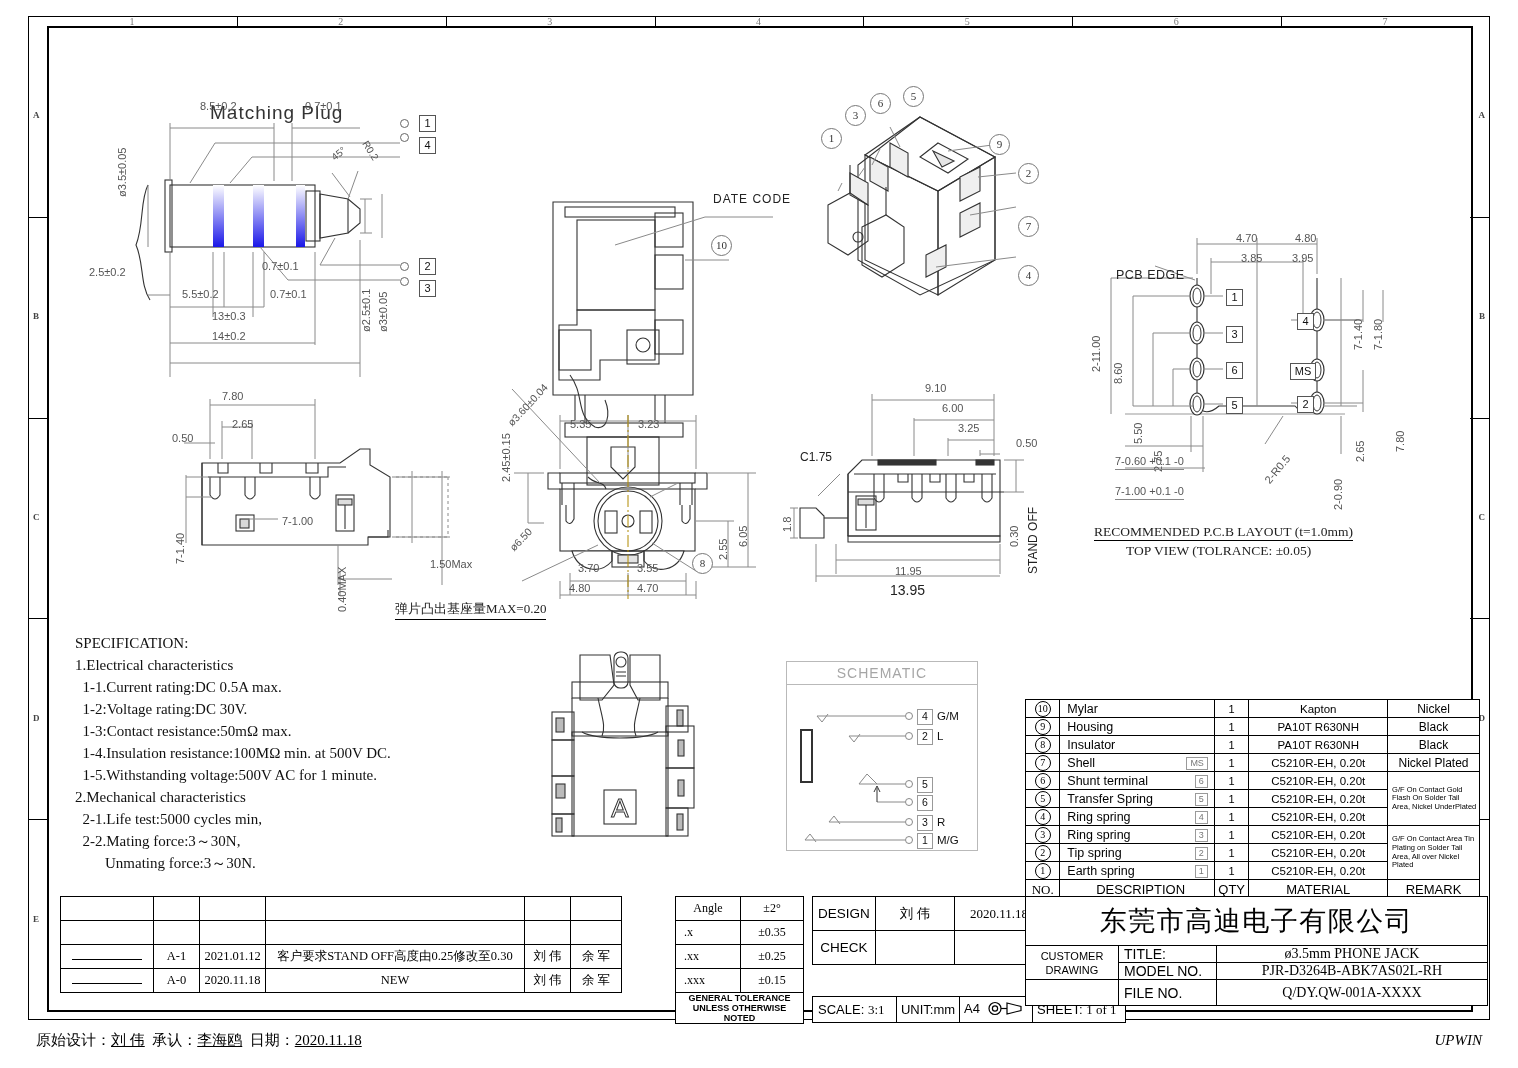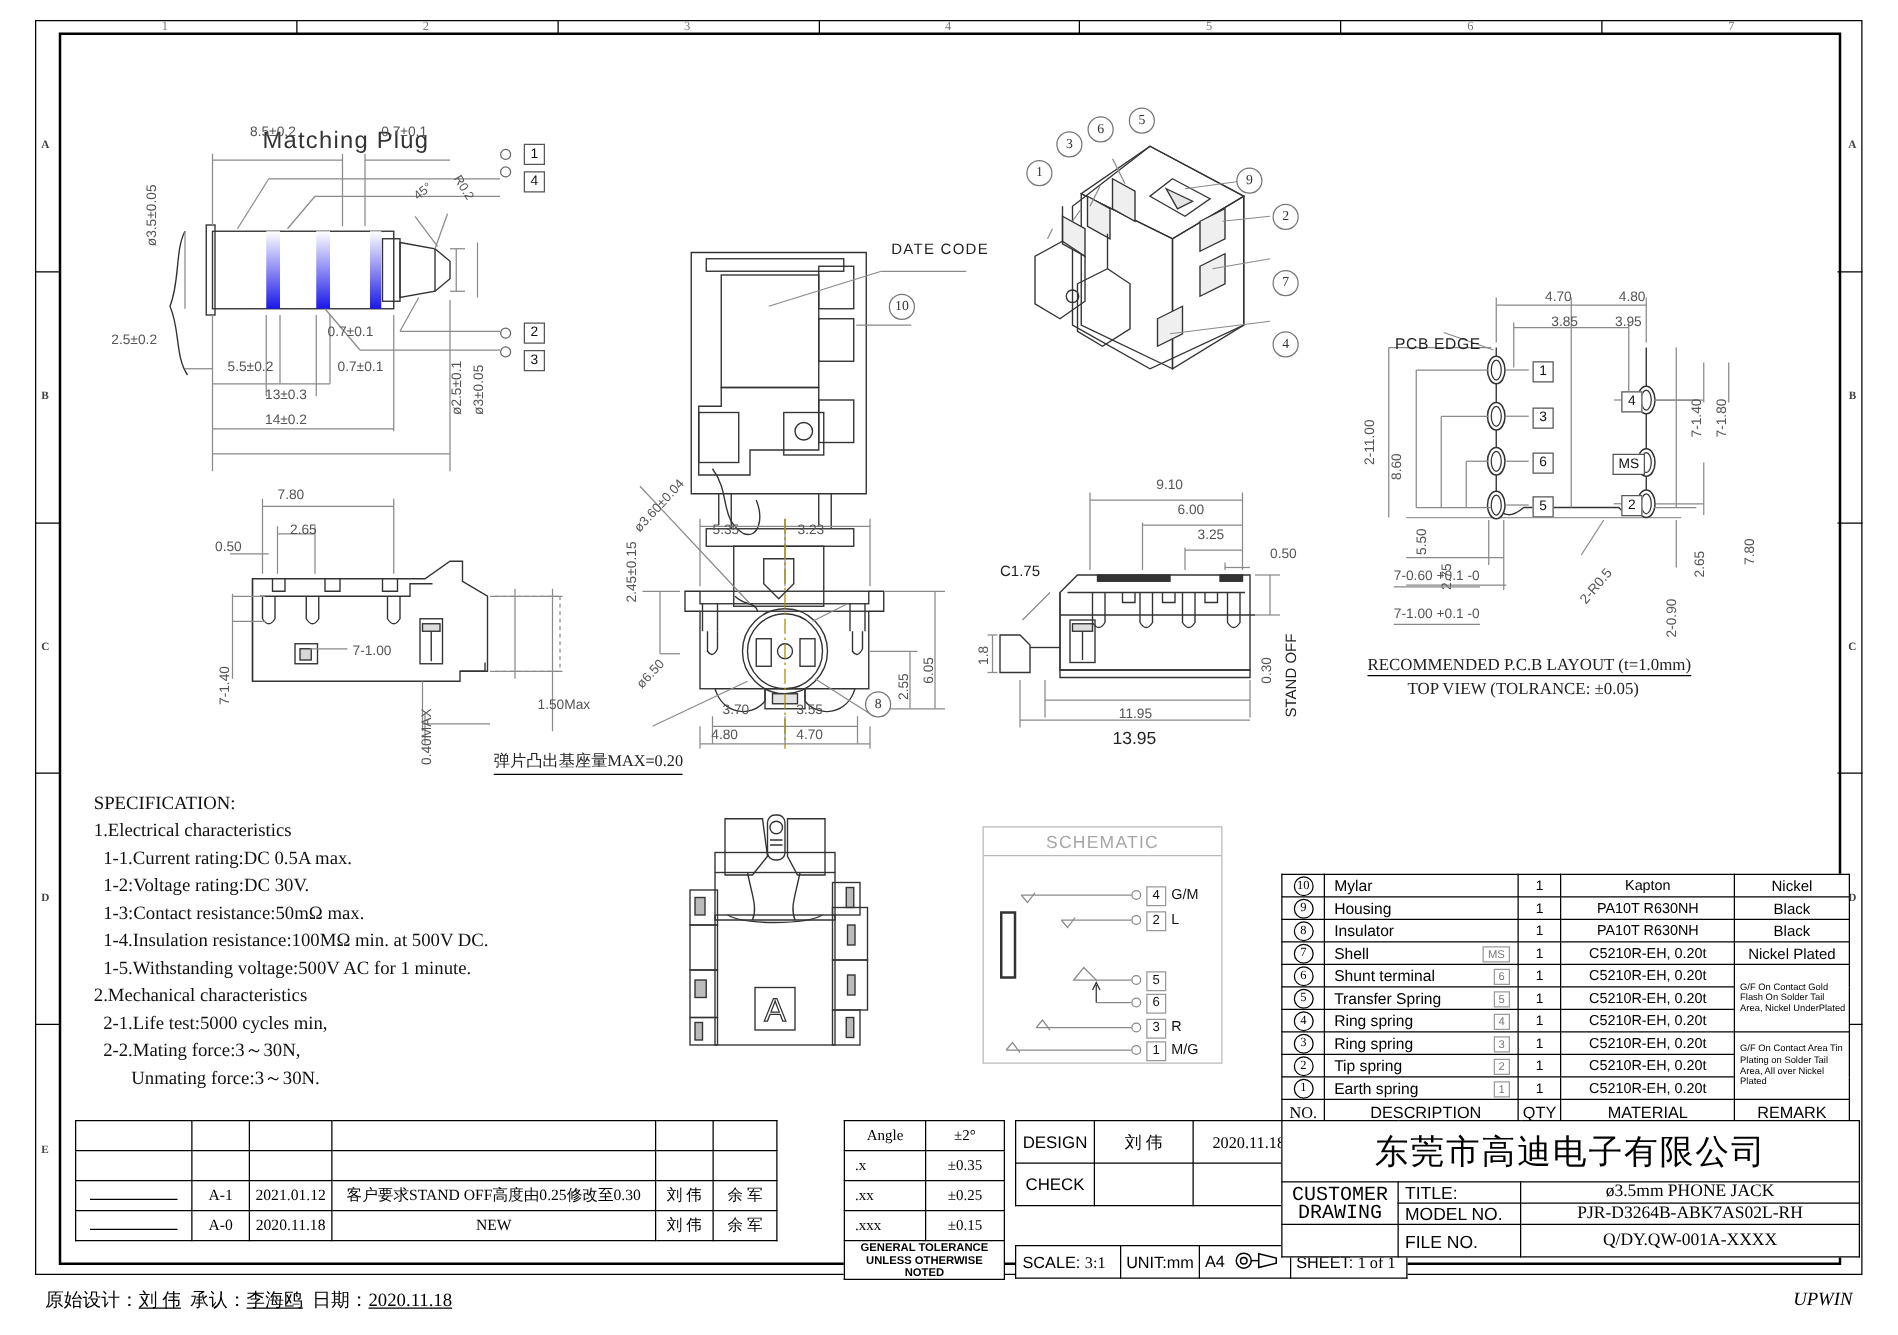--- a/index.html
+++ b/index.html
@@ -75,21 +75,21 @@
   .ap-l{width:62px;} .ap-m{width:78px;} .ap-r{width:88px;}
 
   
   #scalerow{left:812px;top:996px;}
   #scalerow td{height:25px;font-family:"Liberation Sans",sans-serif;font-size:13px;}
 
   
   #comp{left:1025px;top:896px;}
   #comp td{font-family:"Liberation Sans",sans-serif;}
   #comp .cn{height:48px;font-family:"Liberation Serif",serif;font-size:27px;letter-spacing:1.5px;}
-  #comp .cust{width:92px;font-family:Liberation Mono, monospace;font-size:16px;line-height:14px;}
+  #comp .cust{width:92px;font-family:Liberation Sans, sans-serif;font-size:11px;line-height:14px;}
   #comp .k{width:92px;font-size:14px;text-align:left;padding-left:5px;}
   #comp .v{width:270px;font-family:"Liberation Serif",serif;font-size:14px;}
   #comp .sheet{font-family:"Liberation Sans",sans-serif;font-size:13px;}
 
   
   #schem{position:absolute;left:786px;top:661px;width:190px;height:188px;border:1px solid #b9b9b9;background:#fff;}
   #schem .hdr{position:absolute;left:0;top:0;width:100%;height:22px;border-bottom:1px solid #b9b9b9;
               text-align:center;font-family:"Liberation Sans",sans-serif;font-size:14px;color:#a6a6a6;line-height:22px;letter-spacing:1px;}
   .sch-lbl{position:absolute;font-family:"Liberation Sans",sans-serif;font-size:11.5px;color:#111;}
   .sch-box{position:absolute;border:1px solid #999;width:14px;height:14px;line-height:13px;text-align:center;

